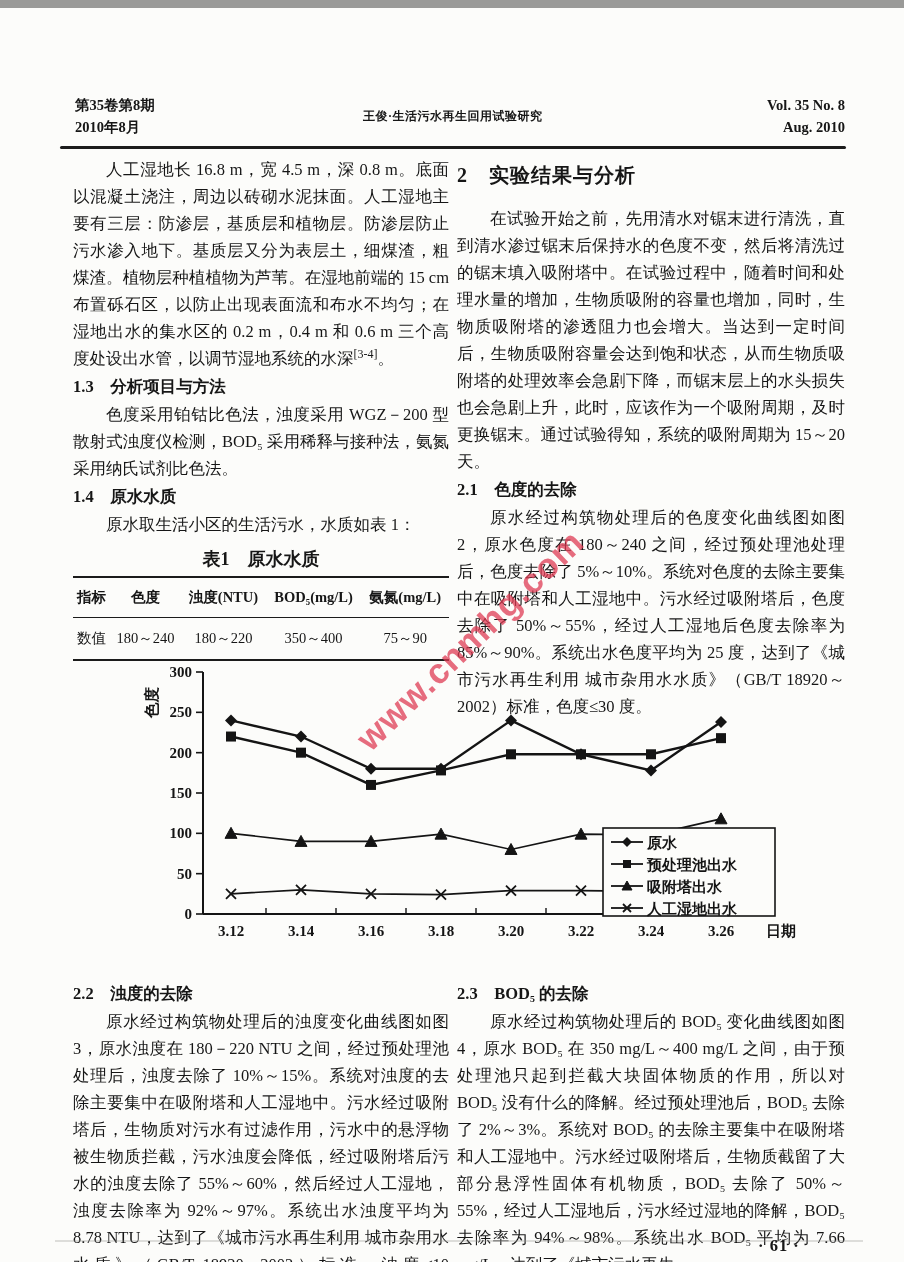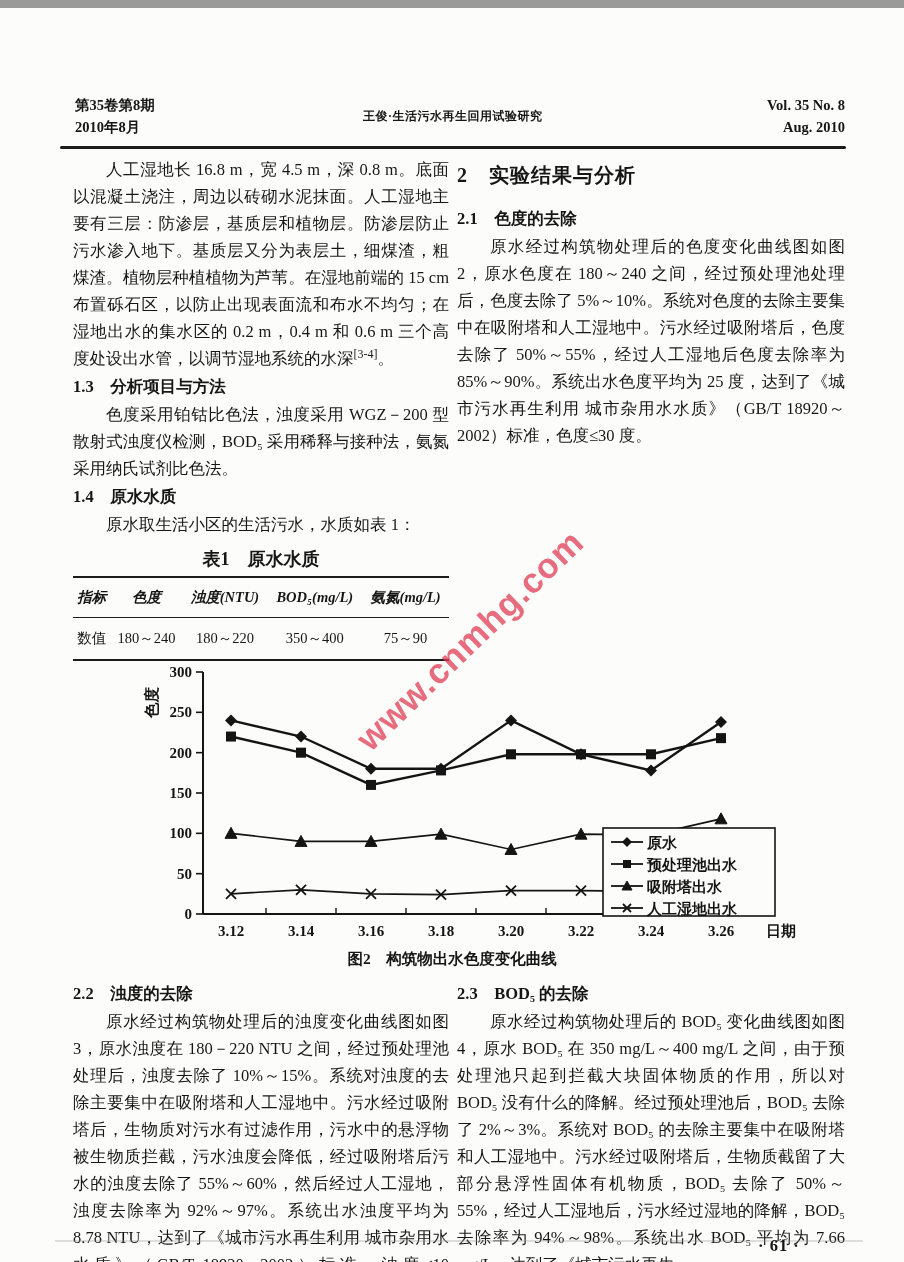--- a/index.html
+++ b/index.html
@@ -23,21 +23,21 @@
   .col h2{font-size:20px;margin:6px 0 16px 0;font-weight:bold;text-align:left;letter-spacing:1px;}
   .left-top{left:73px;top:148px;}
   .right-top{left:457px;top:148px;width:388px;}
   .left-bottom{left:73px;top:971px;}
   .right-bottom{left:457px;top:971px;width:388px;}
   sup{font-size:12px;line-height:0;}
   
   .tbl-caption{text-align:center;font-weight:bold;font-size:18px;margin-top:8px;}
   .wq-table{width:100%;border-collapse:collapse;font-size:14.5px;margin-top:3px;
     border-top:2.4px solid #1b1b1b;border-bottom:2.4px solid #1b1b1b;}
-  .wq-table th{border-bottom:1.5px solid #1b1b1b;font-weight:bold;padding:6px 1px;text-align:center;white-space:nowrap;font-style:italic;}
+  .wq-table th{border-bottom:1.5px solid #1b1b1b;font-weight:bold;padding:6px 1px;text-align:center;white-space:nowrap;}
   .wq-table td{padding:7px 1px;text-align:center;white-space:nowrap;}
   
   .chart-figure{position:absolute;left:133px;top:648px;width:700px;height:292px;margin:0;}
   .fig-caption{position:absolute;top:941px;left:0;width:904px;text-align:center;
     font-weight:bold;font-size:15.5px;}
   
   .watermark{
     position:absolute;top:612px;left:282px;width:376px;text-align:center;
     transform:rotate(-44deg);transform-origin:center;
     font-family:"Liberation Sans","DejaVu Sans",sans-serif;
@@ -91,20 +91,21 @@
           <td>180～220</td>
           <td>350～400</td>
           <td>75～90</td>
         </tr>
       </tbody>
     </table>
   </section>
 
   <section class="col right-top">
     <h2>2　实验结果与分析</h2>
+    <p>在试验开始之前，先用清水对锯末进行清洗，直到清水渗过锯末后保持水的色度不变，然后将清洗过的锯末填入吸附塔中。在试验过程中，随着时间和处理水量的增加，生物质吸附的容量也增加，同时，生物质吸附塔的渗透阻力也会增大。当达到一定时间后，生物质吸附容量会达到饱和状态，从而生物质吸附塔的处理效率会急剧下降，而锯末层上的水头损失也会急剧上升，此时，应该作为一个吸附周期，及时更换锯末。通过试验得知，系统的吸附周期为 15～20 天。</p>
     <h3>2.1　色度的去除</h3>
     <p>原水经过构筑物处理后的色度变化曲线图如图 2，原水色度在 180～240 之间，经过预处理池处理后，色度去除了 5%～10%。系统对色度的去除主要集中在吸附塔和人工湿地中。污水经过吸附塔后，色度去除了 50%～55%，经过人工湿地后色度去除率为 85%～90%。系统出水色度平均为 25 度，达到了《城市污水再生利用 城市杂用水水质》（GB/T 18920～2002）标准，色度≤30 度。</p>
   </section>
 
   <figure class="chart-figure">
     <div id="chart-container"><svg width="700" height="292" viewBox="0 0 700 292" style="font-family:'Liberation Serif','DejaVu Serif',serif">
           <line x1="70" y1="258" x2="70" y2="16" stroke="#141414" stroke-width="2"></line>
           <line x1="70" y1="258" x2="625" y2="258" stroke="#141414" stroke-width="2"></line>
           <line x1="63" y1="258" x2="70" y2="258" stroke="#141414" stroke-width="1.6"></line>
           <text x="59" y="263" text-anchor="end" font-size="15" font-weight="600" fill="#141414">0</text>
@@ -182,21 +183,20 @@
           <rect x="490" y="204" width="8" height="8" fill="#141414"></rect>
           <text x="514" y="213.5" font-size="15" font-weight="600" fill="#141414">预处理池出水</text>
           <line x1="478" y1="230" x2="510" y2="230" stroke="#141414" stroke-width="1.8"></line>
           <path d="M494 225L499 234L489 234Z" fill="#141414" stroke="#141414" stroke-width="1"></path>
           <text x="514" y="235.5" font-size="15" font-weight="600" fill="#141414">吸附塔出水</text>
           <line x1="478" y1="252" x2="510" y2="252" stroke="#141414" stroke-width="1.8"></line>
           <path d="M490 248L498 256M498 248L490 256" stroke="#141414" stroke-width="1.8" fill="none"></path>
           <text x="514" y="257.5" font-size="15" font-weight="600" fill="#141414">人工湿地出水</text>
         </svg></div>
   </figure>
-  <div class="fig-caption">图2　构筑物出水色度变化曲线</div>
 
   <section class="col left-bottom">
     <h3>2.2　浊度的去除</h3>
     <p>原水经过构筑物处理后的浊度变化曲线图如图 3，原水浊度在 180－220 NTU 之间，经过预处理池处理后，浊度去除了 10%～15%。系统对浊度的去除主要集中在吸附塔和人工湿地中。污水经过吸附塔后，生物质对污水有过滤作用，污水中的悬浮物被生物质拦截，污水浊度会降低，经过吸附塔后污水的浊度去除了 55%～60%，然后经过人工湿地，浊度去除率为 92%～97%。系统出水浊度平均为 8.78 NTU，达到了《城市污水再生利用 城市杂用水水质》（GB/T 18920－2002）标准，浊度≤10 NTU。</p>
   </section>
 
   <section class="col right-bottom">
     <h3>2.3　BOD₅ 的去除</h3>
     <p>原水经过构筑物处理后的 BOD₅ 变化曲线图如图 4，原水 BOD₅ 在 350 mg/L～400 mg/L 之间，由于预处理池只起到拦截大块固体物质的作用，所以对 BOD₅ 没有什么的降解。经过预处理池后，BOD₅ 去除了 2%～3%。系统对 BOD₅ 的去除主要集中在吸附塔和人工湿地中。污水经过吸附塔后，生物质截留了大部分悬浮性固体有机物质，BOD₅ 去除了 50%～55%，经过人工湿地后，污水经过湿地的降解，BOD₅ 去除率为 94%～98%。系统出水 BOD₅ 平均为 7.66 mg/L，达到了《城市污水再生</p>
   </section>

